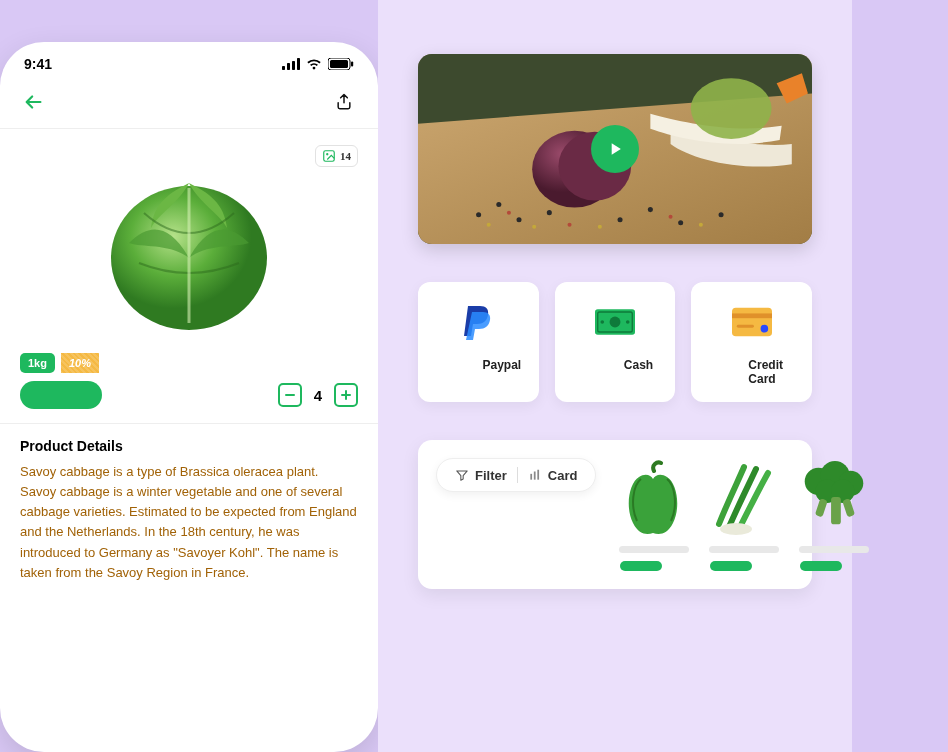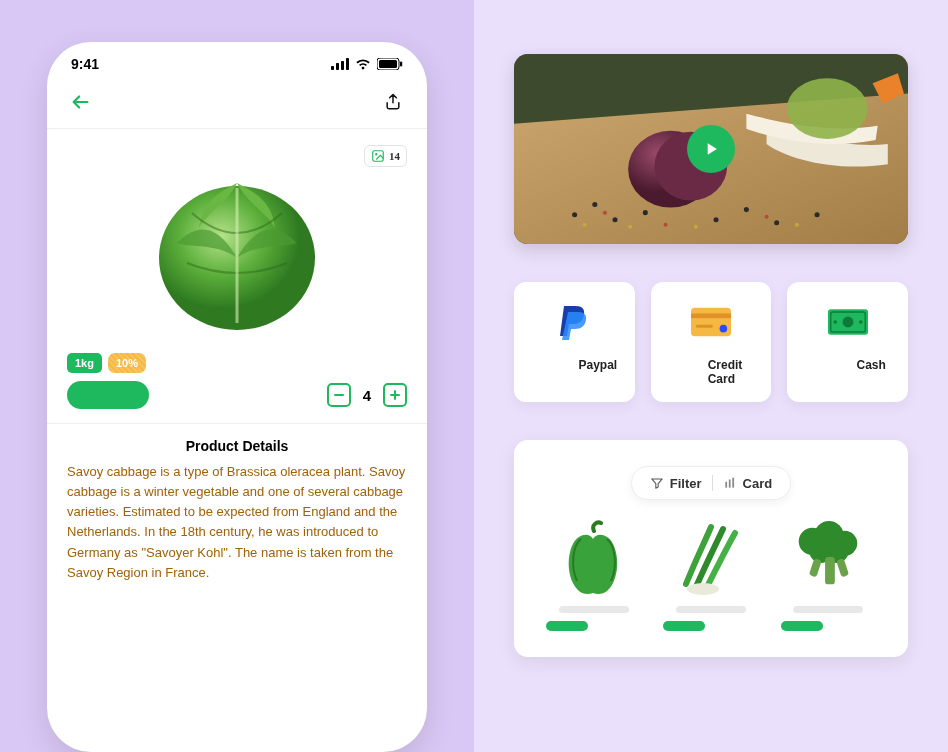--- a/index.html
+++ b/index.html
@@ -1,52 +1,52 @@
 <!DOCTYPE html>
 <html><head>
 <meta charset="utf-8">
 <style>
 * { box-sizing: border-box; margin: 0; padding: 0; }
 body { font-family: -apple-system, BlinkMacSystemFont, 'Segoe UI', sans-serif; background: #d9c8f5; width: 948px; height: 752px; overflow: hidden; display: flex; }
-.left-panel { width: 474px; height: 752px; display: flex; align-items: flex-start; justify-content: center; padding-top: 42px; }
+.left-panel { width: 378px; height: 752px; display: flex; align-items: flex-start; justify-content: center; padding-top: 42px; }
 .right-panel { width: 474px; height: 752px; background: #ebe0fb; padding: 54px 40px; display: flex; flex-direction: column; gap: 38px; }
 
 
 .phone { width: 380px; background: #fff; border-radius: 44px; box-shadow: 0 10px 30px rgba(0,0,0,0.12); overflow: hidden; height: 710px; display: flex; flex-direction: column; }
 .status-bar { display: flex; justify-content: space-between; align-items: center; padding: 14px 24px 8px; font-weight: 700; font-size: 14px; }
 .status-icons { display: flex; gap: 6px; align-items: center; }
 .header-row { display: flex; justify-content: space-between; align-items: center; padding: 8px 20px 12px; border-bottom: 1px solid #eee; }
 .back-btn { width: 28px; height: 28px; display: flex; align-items: center; justify-content: center; color: #1db954; }
 .share-btn { width: 28px; height: 28px; display: flex; align-items: center; justify-content: center; }
 .product-image-wrap { position: relative; padding: 14px 16px 10px; display: flex; justify-content: center; }
 .img-count-badge { position: absolute; top: 16px; right: 20px; background: #fff; border: 1px solid #e2e2e2; border-radius: 6px; padding: 3px 6px; display: flex; align-items: center; gap: 4px; font-size: 11px; font-weight: 600; color: #333; font-family: Liberation Serif, serif; }
 .cabbage-img { width: 200px; height: 200px; display: flex; align-items: center; justify-content: center; }
 .badges-row { display: flex; gap: 6px; padding: 0 20px 8px; }
 .badge-1kg { background: #1eb85e; color: #fff; font-weight: 700; font-size: 11px; padding: 4px 8px; border-radius: 5px; text-align: center; }
-.badge-10 { background: #f5b942; color: #fff; font-weight: 700; font-size: 11px; padding: 4px 8px; border-radius: 7px; position: relative; overflow: hidden; }
+.badge-10 { background: #f5b942; color: #fff; font-weight: 700; font-size: 11px; padding: 4px 8px; border-radius: 0; position: relative; overflow: hidden; font-style: italic; }
 .badge-10::after { content: ""; position: absolute; inset: 0; background: repeating-linear-gradient(45deg, rgba(255,255,255,0.15) 0 2px, transparent 2px 4px); }
 .title { padding: 0 20px 12px; font-size: 22px; font-weight: 800; color: #111; }
 .price-row { display: flex; justify-content: space-between; align-items: center; padding: 0 20px 14px; border-bottom: 1px solid #eee; }
 .price-pill { background: #1eb85e; width: 82px; height: 28px; border-radius: 14px; }
 .qty-group { display: flex; align-items: center; gap: 12px; }
 .qty-btn { width: 24px; height: 24px; border: 2px solid #1eb85e; border-radius: 5px; display: flex; align-items: center; justify-content: center; color: #1eb85e; font-weight: 900; }
 .qty-val { font-weight: 800; font-size: 15px; }
 .details-block { padding: 14px 20px; }
-.details-title { font-weight: 800; font-size: 14px; margin-bottom: 8px; text-align: center; }
+.details-title { font-weight: 800; font-size: 14px; margin-bottom: 8px; }
 .details-body { font-size: 13px; line-height: 1.55; color: #a16207; }
 
 
 .video-card { width: 100%; height: 190px; border-radius: 14px; overflow: hidden; position: relative; background: linear-gradient(135deg, #8a7a5a 0%, #b89d6a 40%, #dab77b 100%); box-shadow: 0 6px 18px rgba(0,0,0,0.15); }
 .video-scene { position: absolute; inset: 0; }
 .play-btn { position: absolute; left: 50%; top: 50%; transform: translate(-50%,-50%); width: 48px; height: 48px; background: #1eb85e; border-radius: 50%; display: flex; align-items: center; justify-content: center; }
 .pay-row { display: flex; gap: 16px; }
 .pay-card { flex: 1; background: #fff; border-radius: 12px; padding: 20px 10px 16px; display: flex; flex-direction: column; align-items: center; gap: 16px; box-shadow: 0 4px 14px rgba(0,0,0,0.06); }
 .pay-icon { width: 40px; height: 40px; display: flex; align-items: center; justify-content: center; }
 .pay-label { font-size: 12px; font-weight: 700; color: #222; padding-left: 47px; }
-.filter-card { background: #fff; border-radius: 14px; padding: 26px; box-shadow: 0 6px 18px rgba(0,0,0,0.08); display: flex; flex-direction: column; gap: 18px; align-items: center; }
+.filter-card { background: #fff; border-radius: 14px; padding: 18px; box-shadow: 0 6px 18px rgba(0,0,0,0.08); display: flex; flex-direction: row; gap: 18px; align-items: flex-start; }
 .filter-pill { display: flex; align-items: center; gap: 10px; background: #fff; border: 1px solid #eee; border-radius: 22px; padding: 8px 18px; box-shadow: 0 3px 10px rgba(0,0,0,0.06); }
 .filter-seg { display: flex; align-items: center; gap: 6px; font-size: 13px; font-weight: 600; color: #333; }
 .divider-v { width: 1px; height: 16px; background: #ddd; }
 .products-row { display: flex; justify-content: space-between; width: 100%; gap: 10px; }
 .product-mini { flex: 1; display: flex; flex-direction: column; align-items: center; gap: 8px; }
 .mini-img { width: 80px; height: 80px; display: flex; align-items: center; justify-content: center; }
 .mini-skel1 { width: 70px; height: 7px; background: #e8e8e8; border-radius: 4px; }
 .mini-skel2 { width: 42px; height: 10px; background: #1eb85e; border-radius: 5px; align-self: flex-start; margin-left: 6px; }
 svg { display: block; }
 </style>
@@ -204,40 +204,40 @@
       <div class="pay-icon">
         <svg width="36" height="40" viewBox="0 0 36 40">
             <path d="M8 4h12c6 0 9 3 8 9-1 6-5 9-11 9h-4l-2 12H4L8 4z" fill="#1a3da8"></path>
             <path d="M12 10h11c5 0 8 3 7 8-1 6-5 9-11 9h-4l-2 11H6l6-28z" fill="#2a8cff" opacity="0.85"></path>
           </svg>
       </div>
       <div class="pay-label">Paypal</div>
     </div>
     <div class="pay-card">
       <div class="pay-icon">
-        <svg width="42" height="30" viewBox="0 0 42 30">
-            <rect x="0" y="0" width="42" height="30" rx="4" fill="#f5b942"></rect>
-            <rect x="0" y="6" width="42" height="5" fill="#e0912a"></rect>
-            <rect x="5" y="18" width="18" height="3" rx="1.5" fill="#e0912a"></rect>
-            <circle cx="34" cy="22" r="4" fill="#2a4aff"></circle>
-          </svg>
-      </div>
-      <div class="pay-label">Credit Card</div>
-    </div>
-    <div class="pay-card">
-      <div class="pay-icon">
         <svg width="44" height="28" viewBox="0 0 44 28">
             <rect x="0" y="0" width="44" height="28" rx="3" fill="#1eb85e"></rect>
             <rect x="3" y="3" width="38" height="22" rx="2" fill="none" stroke="#0e7a3a" stroke-width="1.5"></rect>
             <circle cx="22" cy="14" r="6" fill="#0e7a3a"></circle>
             <circle cx="8" cy="14" r="2" fill="#0e7a3a"></circle>
             <circle cx="36" cy="14" r="2" fill="#0e7a3a"></circle>
           </svg>
       </div>
       <div class="pay-label">Cash</div>
+    </div>
+    <div class="pay-card">
+      <div class="pay-icon">
+        <svg width="42" height="30" viewBox="0 0 42 30">
+            <rect x="0" y="0" width="42" height="30" rx="4" fill="#f5b942"></rect>
+            <rect x="0" y="6" width="42" height="5" fill="#e0912a"></rect>
+            <rect x="5" y="18" width="18" height="3" rx="1.5" fill="#e0912a"></rect>
+            <circle cx="34" cy="22" r="4" fill="#2a4aff"></circle>
+          </svg>
+      </div>
+      <div class="pay-label">Credit Card</div>
     </div>
   </div>
 
   <div class="filter-card">
     <div class="filter-pill">
       <div class="filter-seg">
         <svg width="14" height="14" viewBox="0 0 24 24">
             <path d="M3 5h18l-7 8v6l-4 2v-8L3 5z" stroke="#555" stroke-width="1.8" fill="none" stroke-linejoin="round"></path>
           </svg>
         <span>Filter</span>

